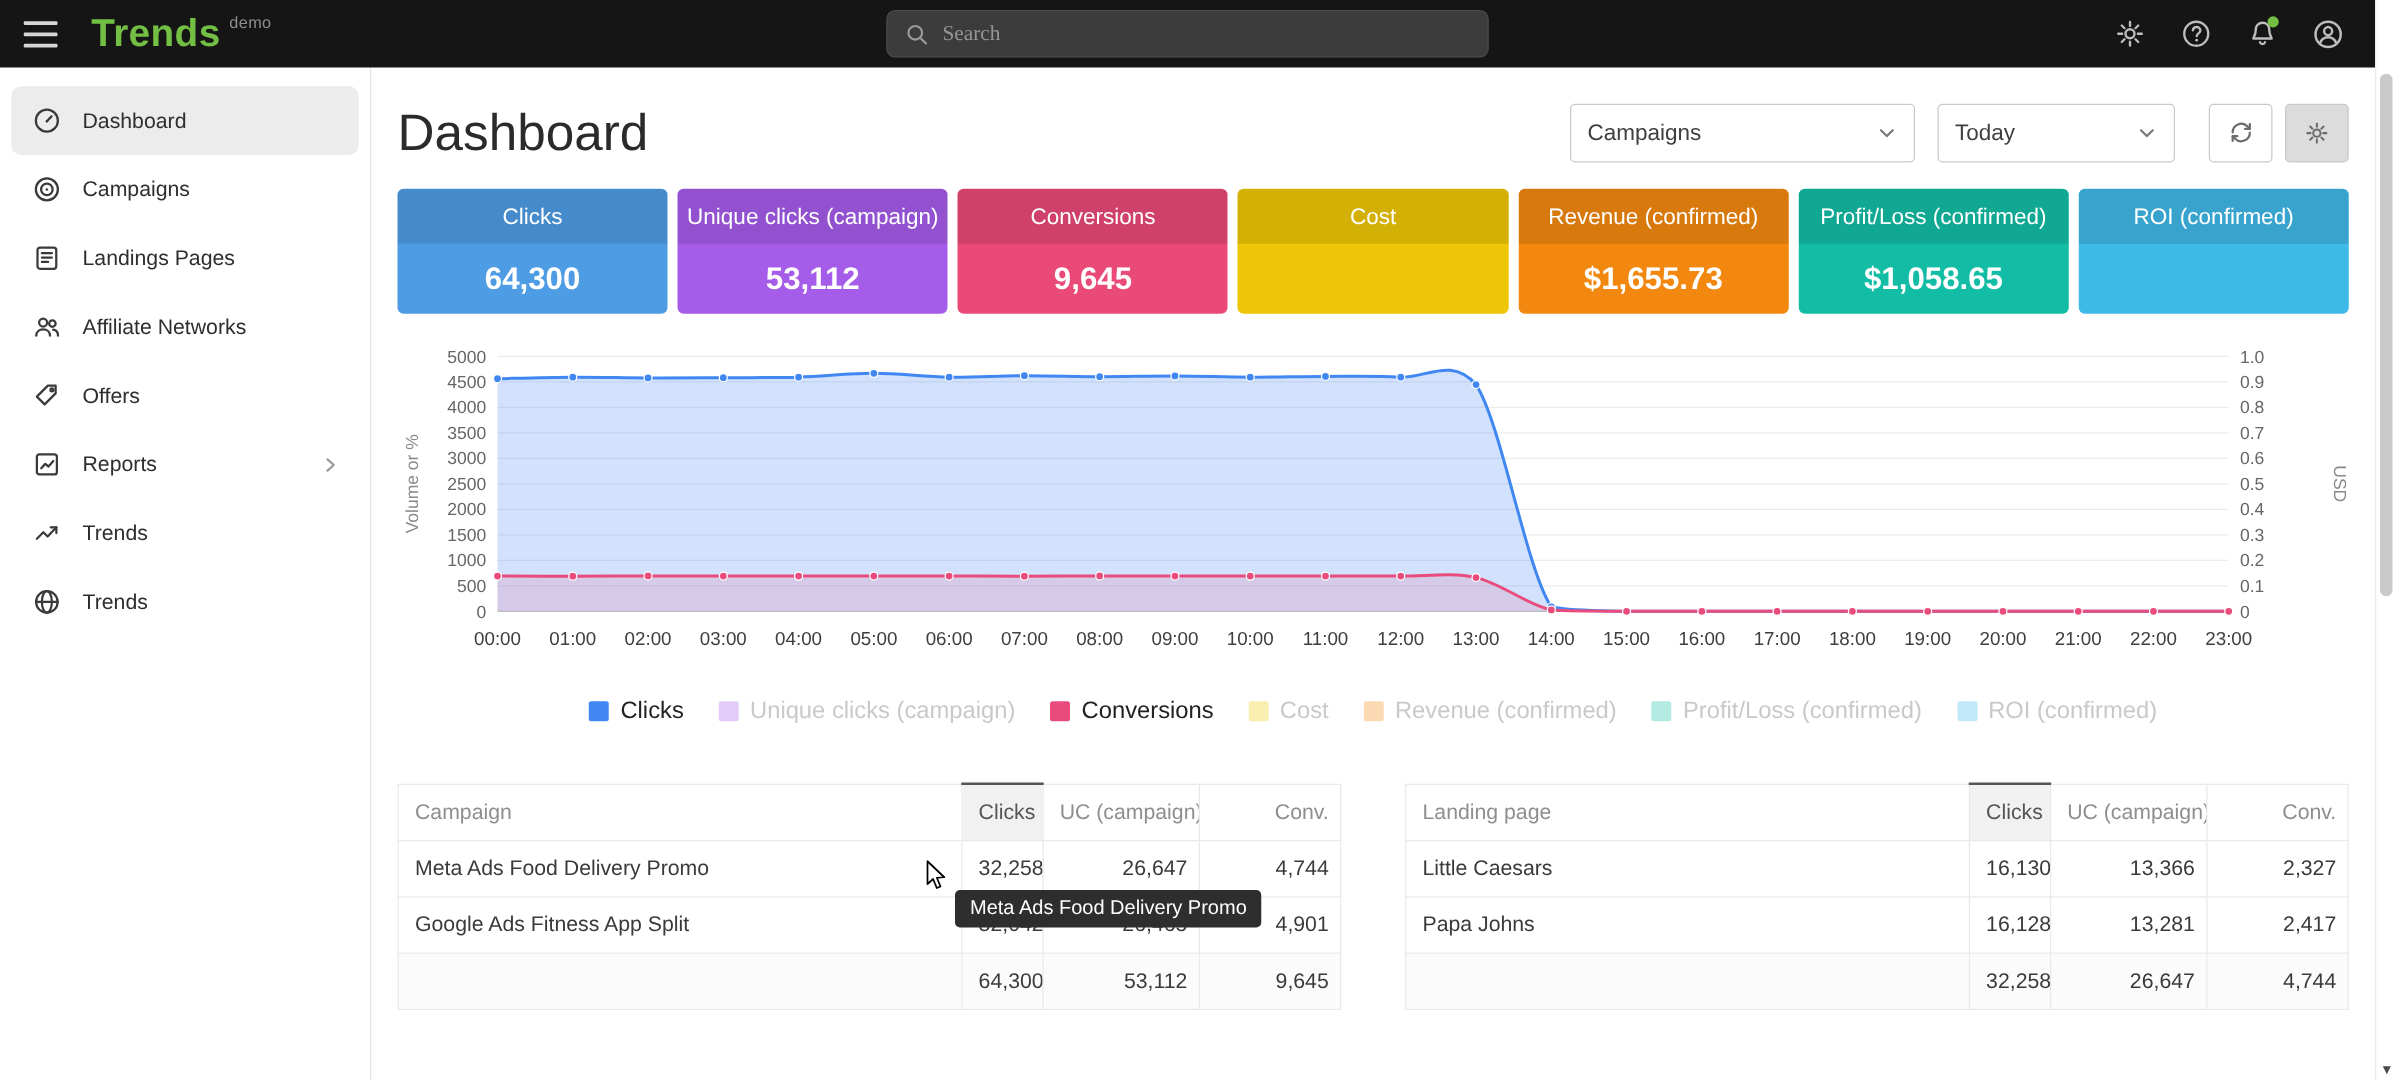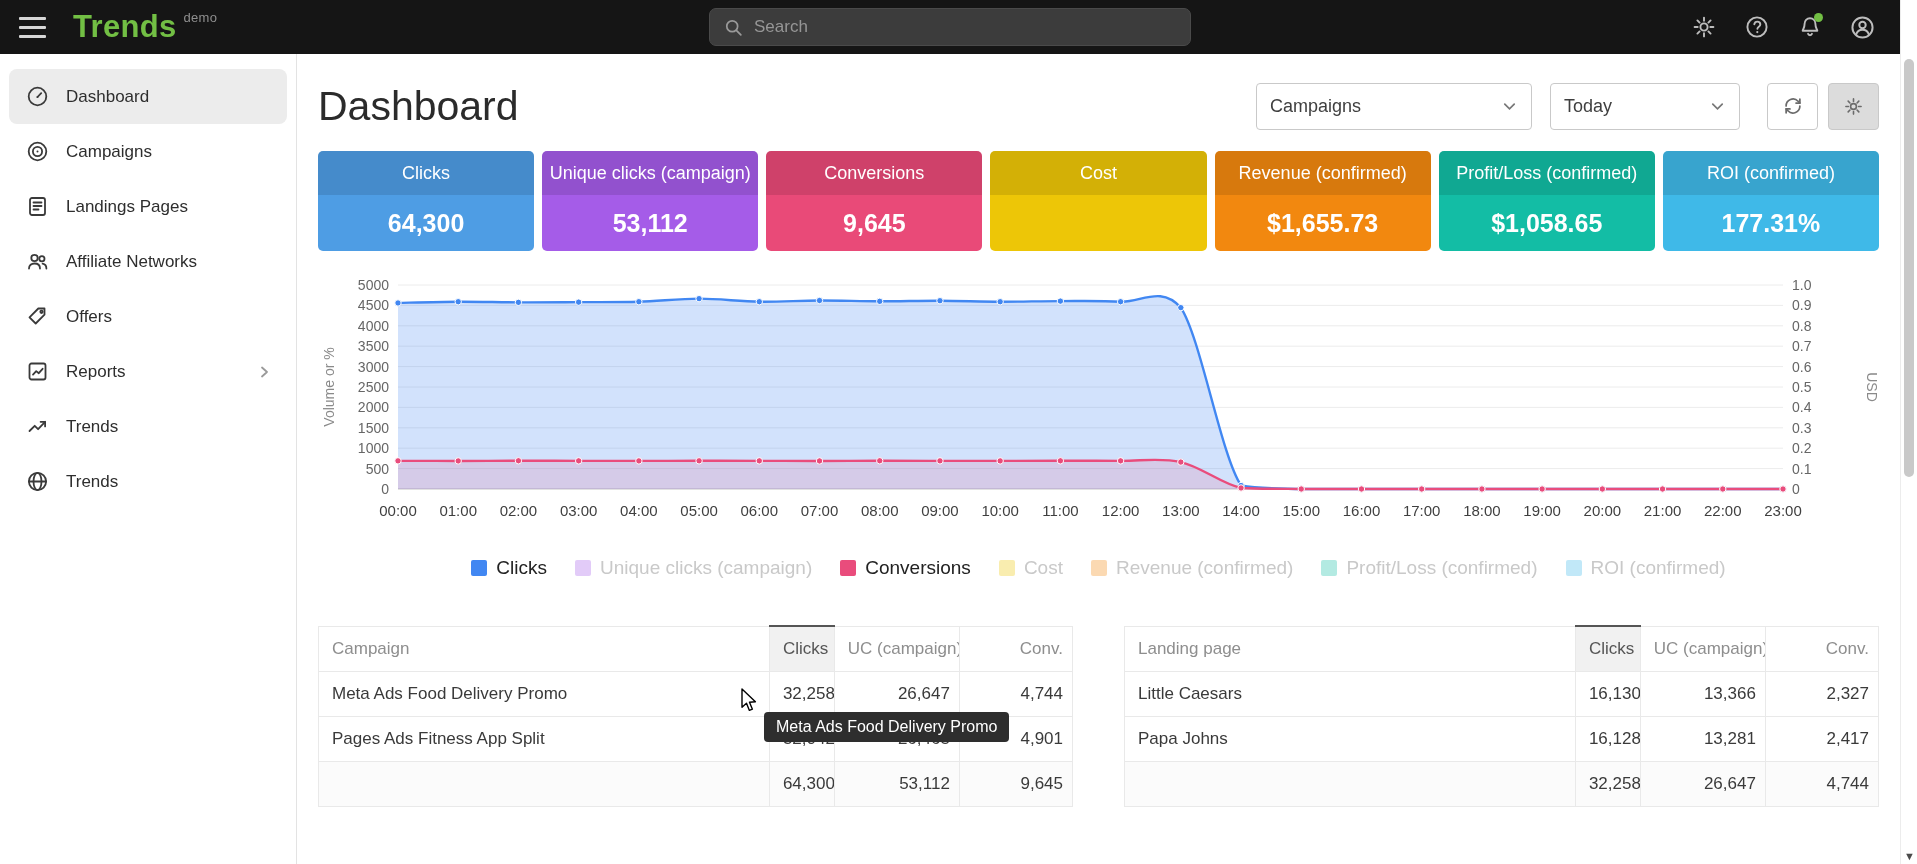--- a/index.html
+++ b/index.html
@@ -8,21 +8,21 @@
   .page{position:relative;width:1917px;height:864px;background:#fff;overflow:hidden}
 
   
   .topbar{position:absolute;top:0;left:0;right:17px;height:54px;background:#151515;display:flex;align-items:center;z-index:30}
   .hamburger{width:27px;height:21px;margin-left:19px;display:flex;flex-direction:column;justify-content:space-between;cursor:pointer}
   .hamburger span{display:block;height:3px;background:#d6d6d6;border-radius:1px}
   .logo{margin-left:27px;font-size:31px;font-weight:bold;color:#72bf44;letter-spacing:.3px;cursor:pointer;white-space:nowrap}
   .logo-badge{color:#8f8f8f;font-size:13px;margin-left:7px;font-weight:normal;vertical-align:top;position:relative;top:1px}
   .search{position:absolute;left:50%;transform:translateX(-50%);width:482px;height:38px;background:#3c3c3c;border:1px solid #4a4a4a;border-radius:7px;display:flex;align-items:center;padding:0 14px}
   .search .icon{color:#9a9a9a;display:flex}
-  .search input{flex:1;background:transparent;border:none;outline:none;color:#7dd3fc;font-size:17px;margin-left:11px;font-family:Liberation Sans, sans-serif}
+  .search input{flex:1;background:transparent;border:none;outline:none;color:#7dd3fc;font-size:17px;margin-left:11px;font-family:Liberation Serif, serif}
   .search input::placeholder{color:#969696}
   .top-icons{position:absolute;right:24px;display:flex;align-items:center;gap:26px}
   .top-icon{position:relative;width:27px;height:27px;color:#bdbdbd;cursor:pointer;display:flex;align-items:center;justify-content:center}
   .badge-dot{position:absolute;top:-1px;right:0;width:9px;height:9px;border-radius:50%;background:#72bf44}
 
   
   .sidebar{position:absolute;top:54px;left:0;width:297px;bottom:0;background:#fff;border-right:1px solid #e3e3e3;padding-top:15px;z-index:20}
   .side-item{height:55px;margin:0 9px;border-radius:8px;display:flex;align-items:center;gap:17px;padding:0 14px 0 17px;font-size:17px;color:#2e2e2e;cursor:pointer;white-space:nowrap}
   .side-item.active{background:#ececec}
   .side-item .icon{width:23px;height:23px;color:#3a3a3a;display:flex;flex:0 0 auto}
@@ -271,21 +271,20 @@
         <div class="metric-card" style="background: rgb(242, 136, 15);">
           <div class="metric-label">Revenue (confirmed)</div>
           <div class="metric-value">$1,655.73</div>
         </div>
         <div class="metric-card" style="background: rgb(19, 189, 165);">
           <div class="metric-label">Profit/Loss (confirmed)</div>
           <div class="metric-value">$1,058.65</div>
         </div>
         <div class="metric-card" style="background: rgb(63, 185, 232);">
           <div class="metric-label">ROI (confirmed)</div>
-          <div class="metric-value">177.31%</div>
         </div>
       </div>
 
     <div class="chart-wrap">
       <svg id="chart-svg" width="1561" height="246" viewBox="0 0 1561 246">
           <line x1="80" y1="212" x2="1465" y2="212" stroke="#c6c6c6" stroke-width="1"></line>
           <text x="71" y="217" text-anchor="end" class="tick">0</text>
           <line x1="80" y1="191.6" x2="1465" y2="191.6" stroke="#ececec" stroke-width="1"></line>
           <text x="71" y="196.6" text-anchor="end" class="tick">500</text>
           <line x1="80" y1="171.20000000000002" x2="1465" y2="171.20000000000002" stroke="#ececec" stroke-width="1"></line>
@@ -445,21 +444,21 @@
             </tr>
           </thead>
           <tbody>
             <tr>
               <td class="">Meta Ads Food Delivery Promo</td>
               <td class="num">32,258</td>
               <td class="num">26,647</td>
               <td class="num">4,744</td>
             </tr>
             <tr>
-              <td class="">Pages Ads Fitness App Split</td>
+              <td class="">Google Ads Fitness App Split</td>
               <td class="num">32,042</td>
               <td class="num">26,465</td>
               <td class="num">4,901</td>
             </tr>
             <tr class="totals">
               <td class=""></td>
               <td class="num">64,300</td>
               <td class="num">53,112</td>
               <td class="num">9,645</td>
             </tr>

